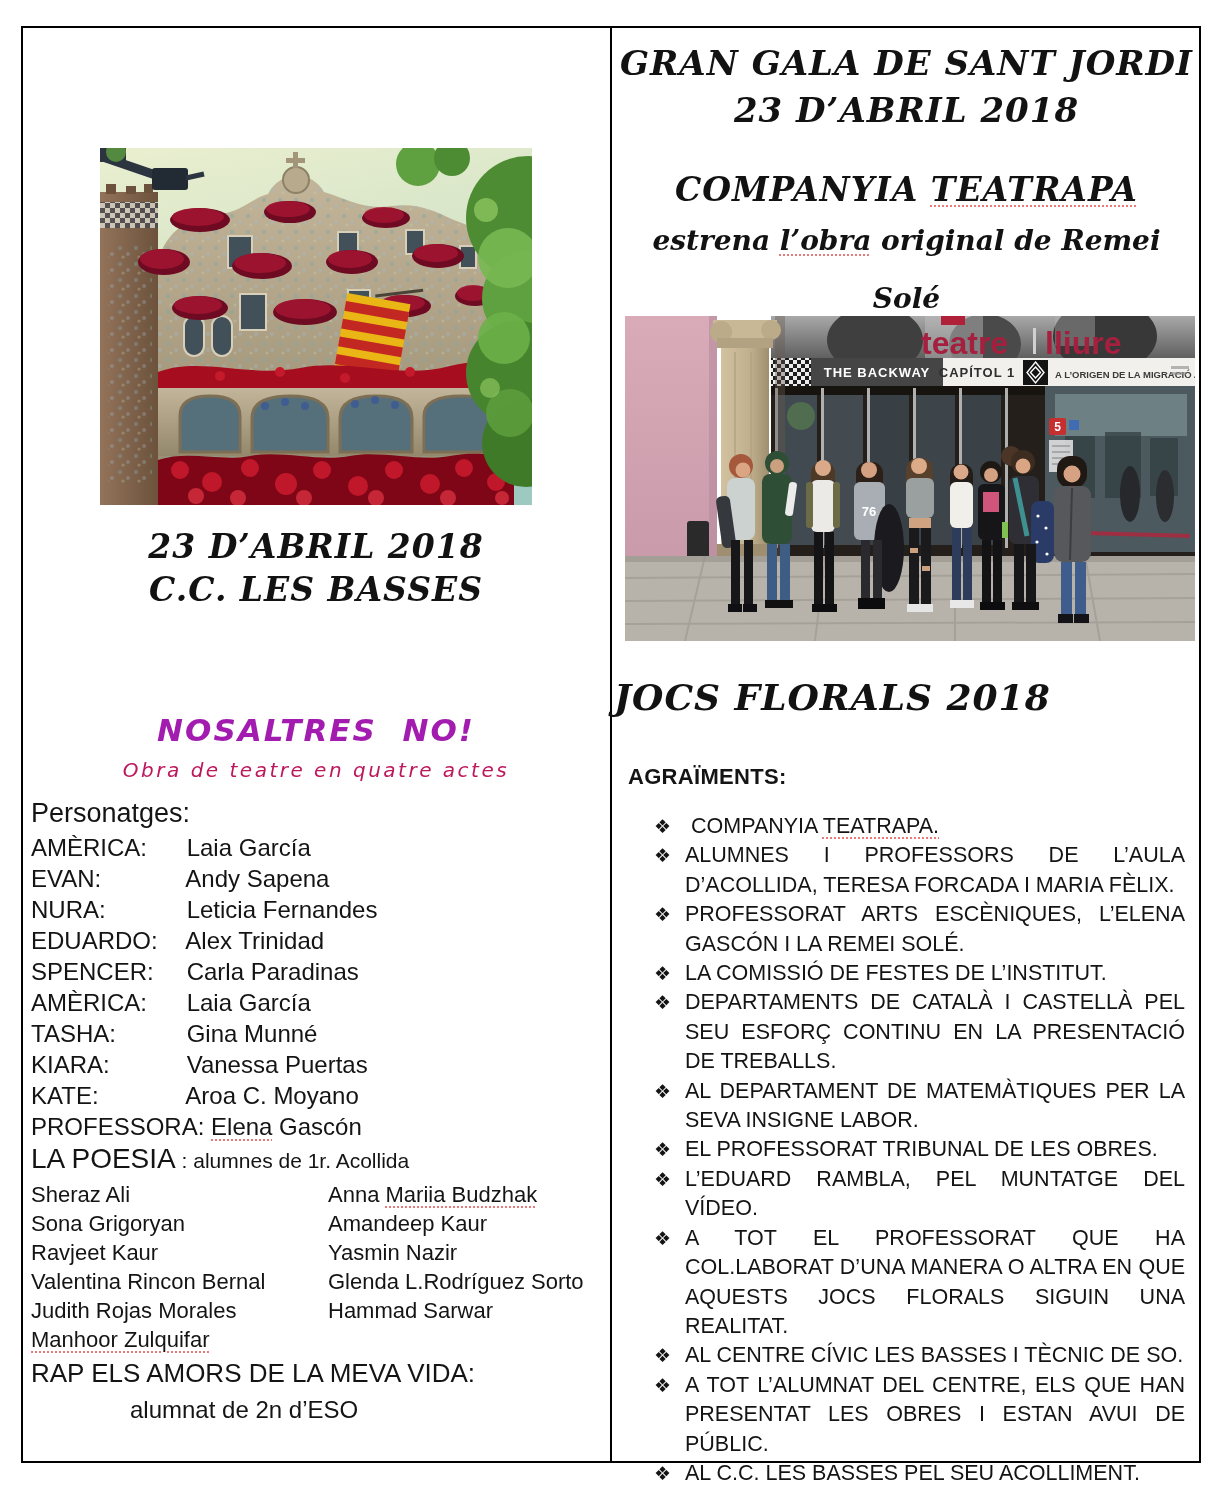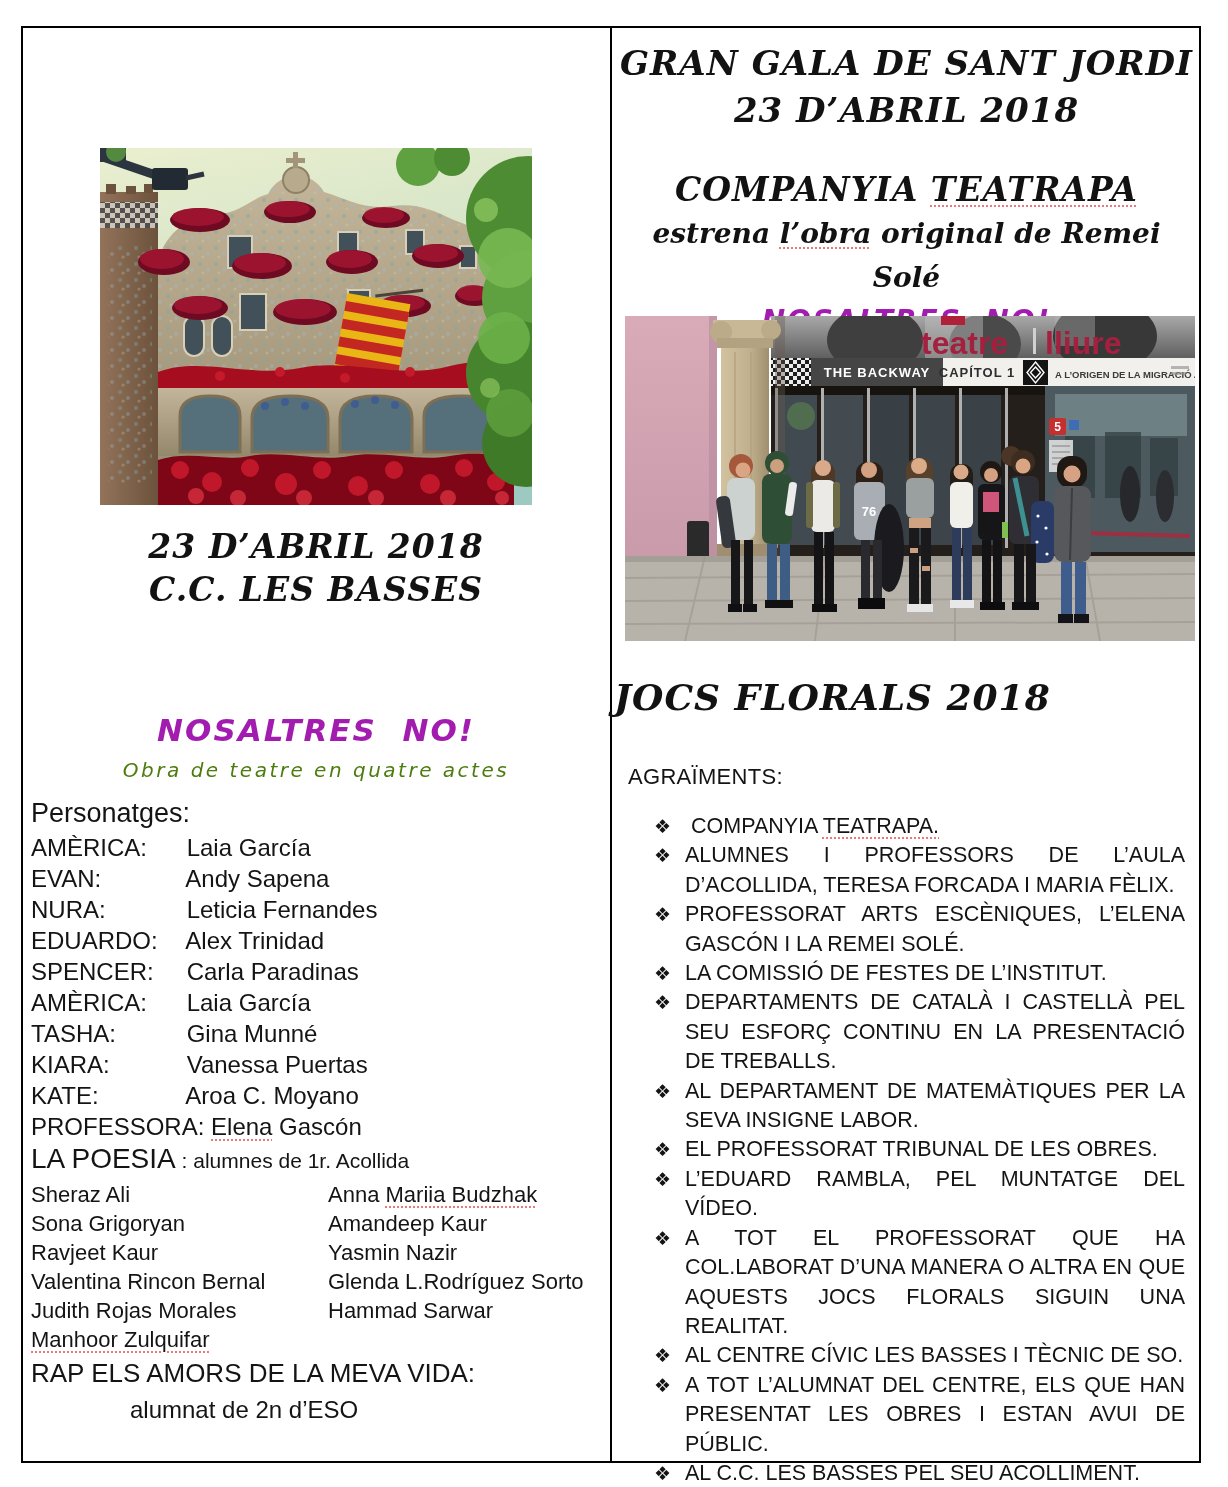--- a/index.html
+++ b/index.html
@@ -9,44 +9,44 @@
   .page-border { position:absolute; left:21px; top:26px; width:1180px; height:1437px; border:2px solid #000; background:#fff; }
   .divider { position:absolute; left:610px; top:26px; width:2px; height:1437px; background:#000; }
   .col { position:absolute; top:28px; height:1486px; }
   .col-left  { left:23px;  width:586px; }
   .col-right { left:614px; width:585px; }
   .abs { position:absolute; }
 
   
   .script { font-family:"DejaVu Serif", serif; font-style:italic; font-weight:700; color:#121212; }
   .marker { font-family:"DejaVu Sans", sans-serif; font-style:italic; font-weight:700; letter-spacing:2px; white-space:pre; color:#a21caf; }
-  .hand   { font-family:"DejaVu Sans", sans-serif; font-style:italic; letter-spacing:2.5px; color:#4d7c0f; }
+  .hand   { font-family:"DejaVu Sans", sans-serif; font-style:italic; letter-spacing:2.5px; color:#be185d; }
   .sp { text-decoration:underline dotted #e87a7a; text-decoration-thickness:2px; text-underline-offset:4px; }
 
   .gala-line { font-size:34px; line-height:47px; letter-spacing:1px; text-align:center; }
   .cap-line  { font-size:33px; line-height:43px; letter-spacing:1px; text-align:center; }
   .comp-line1 { font-size:33px; line-height:44px; letter-spacing:1px; text-align:center; }
-  .comp-line2 { font-size:28px; line-height:44px; text-align:center; font-weight:700; }
+  .comp-line2 { font-size:28px; line-height:58px; text-align:center; font-weight:700; }
   .comp-line3 { font-size:28px; line-height:42px; text-align:center; }
   .jocs-line { font-size:36px; letter-spacing:1px; text-align:left; }
 
   .play-title-left { font-size:31px; text-align:center; }
   .play-sub { font-size:20px; text-align:center; margin-top:10px; }
 
   .h-personatges { font-size:27px; }
   .cast-row { font-size:24px; line-height:31px; }
   .cast-role { display:inline-block; min-width:149px; }
   .poesia-head { font-size:28px; }
   .poesia-suffix { font-size:21px; font-weight:400; }
   .poesia-row { display:flex; font-size:22px; line-height:29px; }
   .poesia-cell-l { width:297px; flex:none; }
   .rap-title { font-size:26px; }
   .rap-sub { font-size:24px; }
 
-  .agra-label { font-size:22px; font-weight:400; letter-spacing:0.3px; }
+  .agra-label { font-size:22px; font-weight:700; letter-spacing:0.3px; }
   .agra-list { list-style:none; width:557px; }
   .agra-list li { font-size:21.5px; line-height:29.4px; text-align:justify; padding-left:57px; text-indent:-31px; }
   .blt { font-size:19px; margin-right:12px; letter-spacing:0; display:inline-block; text-indent:0; width:19px; }
 
   .photo { position:absolute; overflow:hidden; }
   .photo svg { display:block; }
 </style>
 </head>
 <body>
 

